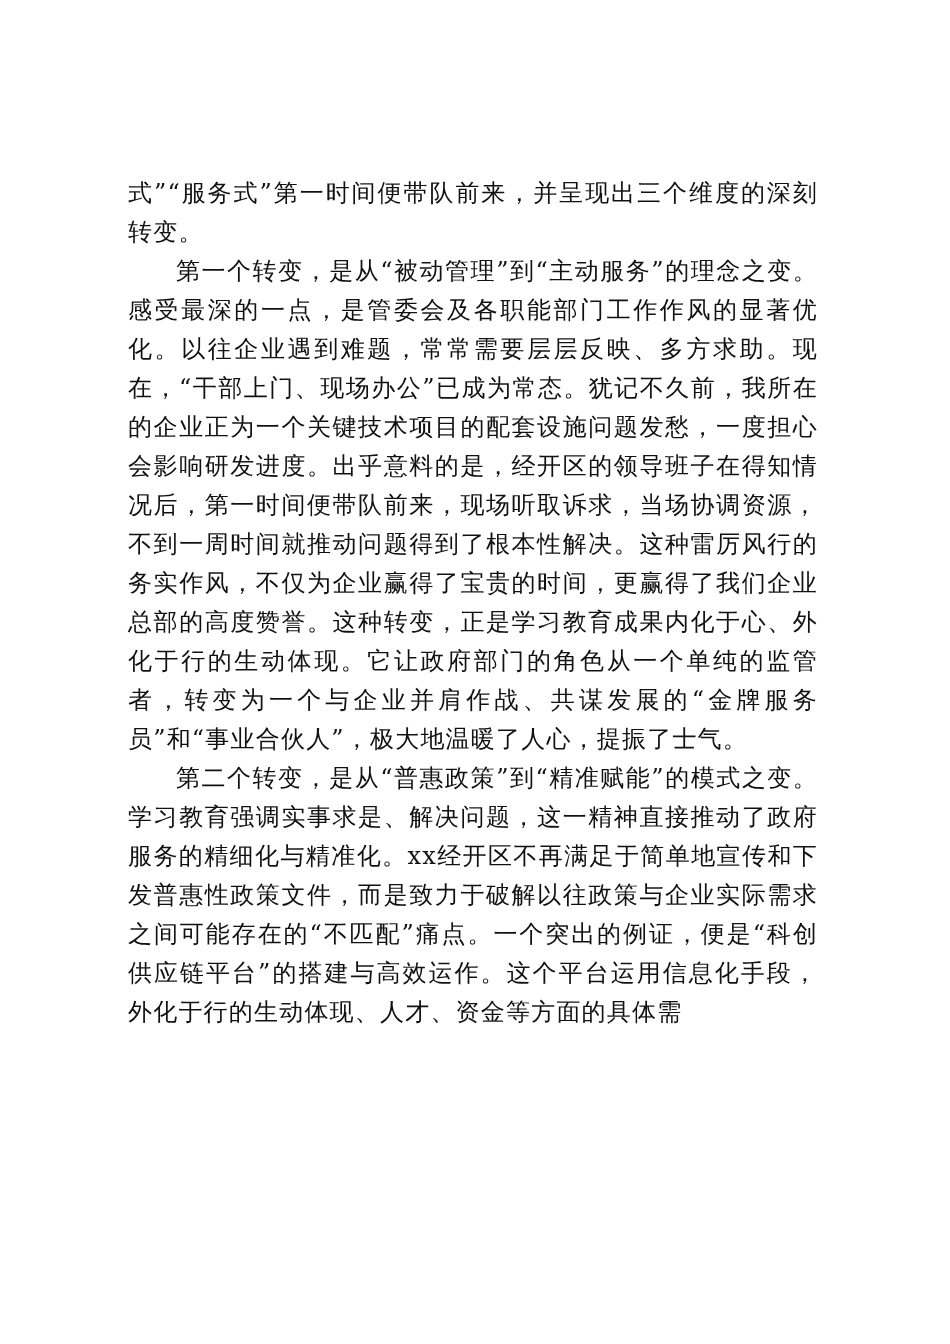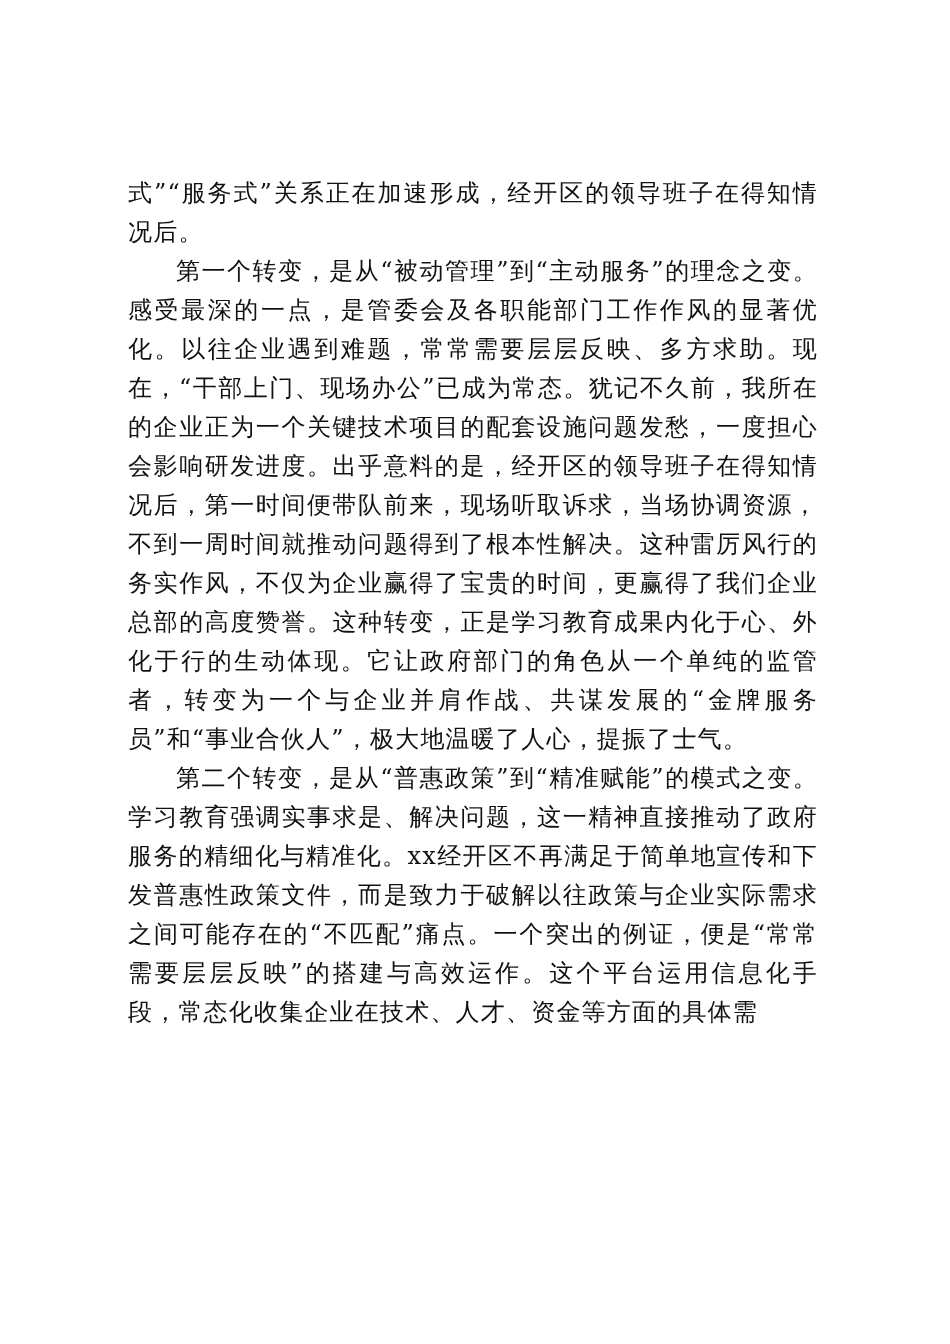--- a/index.html
+++ b/index.html
@@ -15,16 +15,16 @@
     color: #111111;
     letter-spacing: 1.2px;
   }
   .para { margin: 0; text-align: justify; text-align-last: left; word-break: break-all; }
   .para.indent { text-indent: 2em; }
 </style>
 </head>
 <body>
 
 <div class="page">
-  <p class="para">式”“服务式”关系正在加速形成，经开区的领导班子在得知情况后。</p>
+  <p class="para">式”“服务式”第一时间便带队前来，并呈现出三个维度的深刻转变。</p>
   <p class="para indent">第一个转变，是从“被动管理”到“主动服务”的理念之变。感受最深的一点，是管委会及各职能部门工作作风的显著优化。以往企业遇到难题，常常需要层层反映、多方求助。现在，“干部上门、现场办公”已成为常态。犹记不久前，我所在的企业正为一个关键技术项目的配套设施问题发愁，一度担心会影响研发进度。出乎意料的是，经开区的领导班子在得知情况后，第一时间便带队前来，现场听取诉求，当场协调资源，不到一周时间就推动问题得到了根本性解决。这种雷厉风行的务实作风，不仅为企业赢得了宝贵的时间，更赢得了我们企业总部的高度赞誉。这种转变，正是学习教育成果内化于心、外化于行的生动体现。它让政府部门的角色从一个单纯的监管者，转变为一个与企业并肩作战、共谋发展的“金牌服务员”和“事业合伙人”，极大地温暖了人心，提振了士气。</p>
-  <p class="para indent">第二个转变，是从“普惠政策”到“精准赋能”的模式之变。学习教育强调实事求是、解决问题，这一精神直接推动了政府服务的精细化与精准化。xx经开区不再满足于简单地宣传和下发普惠性政策文件，而是致力于破解以往政策与企业实际需求之间可能存在的“不匹配”痛点。一个突出的例证，便是“常常需要层层反映”的搭建与高效运作。这个平台运用信息化手段，常态化收集企业在技术、人才、资金等方面的具体需</p>
+  <p class="para indent">第二个转变，是从“普惠政策”到“精准赋能”的模式之变。学习教育强调实事求是、解决问题，这一精神直接推动了政府服务的精细化与精准化。xx经开区不再满足于简单地宣传和下发普惠性政策文件，而是致力于破解以往政策与企业实际需求之间可能存在的“不匹配”痛点。一个突出的例证，便是“科创供应链平台”的搭建与高效运作。这个平台运用信息化手段，外化于行的生动体现、人才、资金等方面的具体需</p>
 </div>
 
 </body></html>

